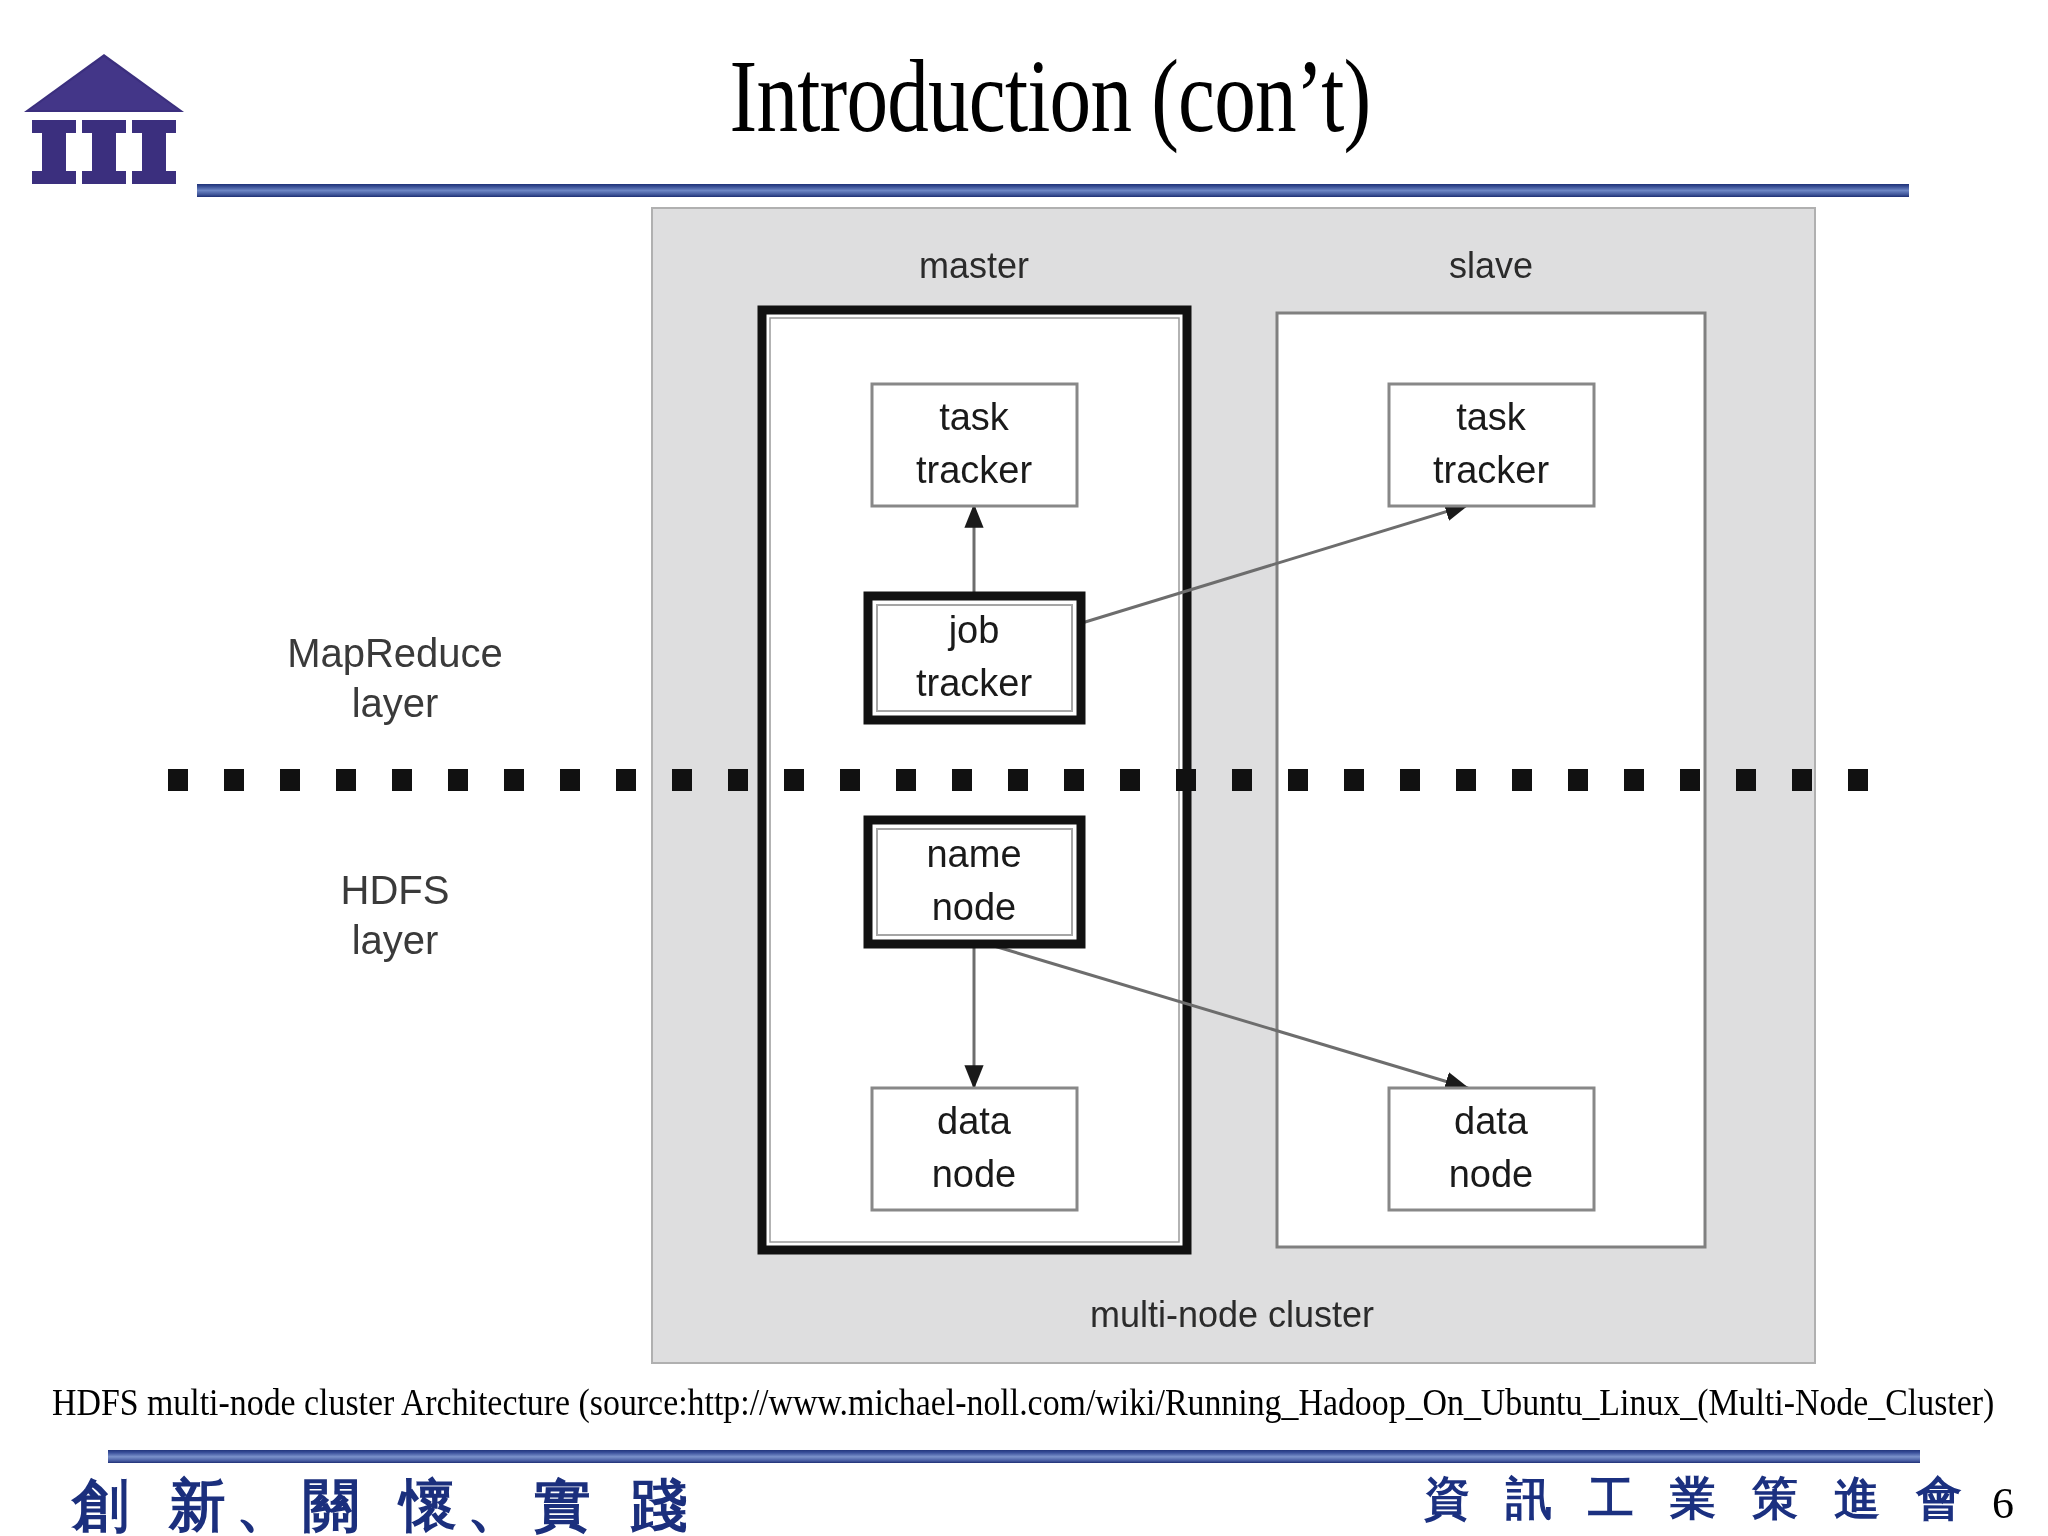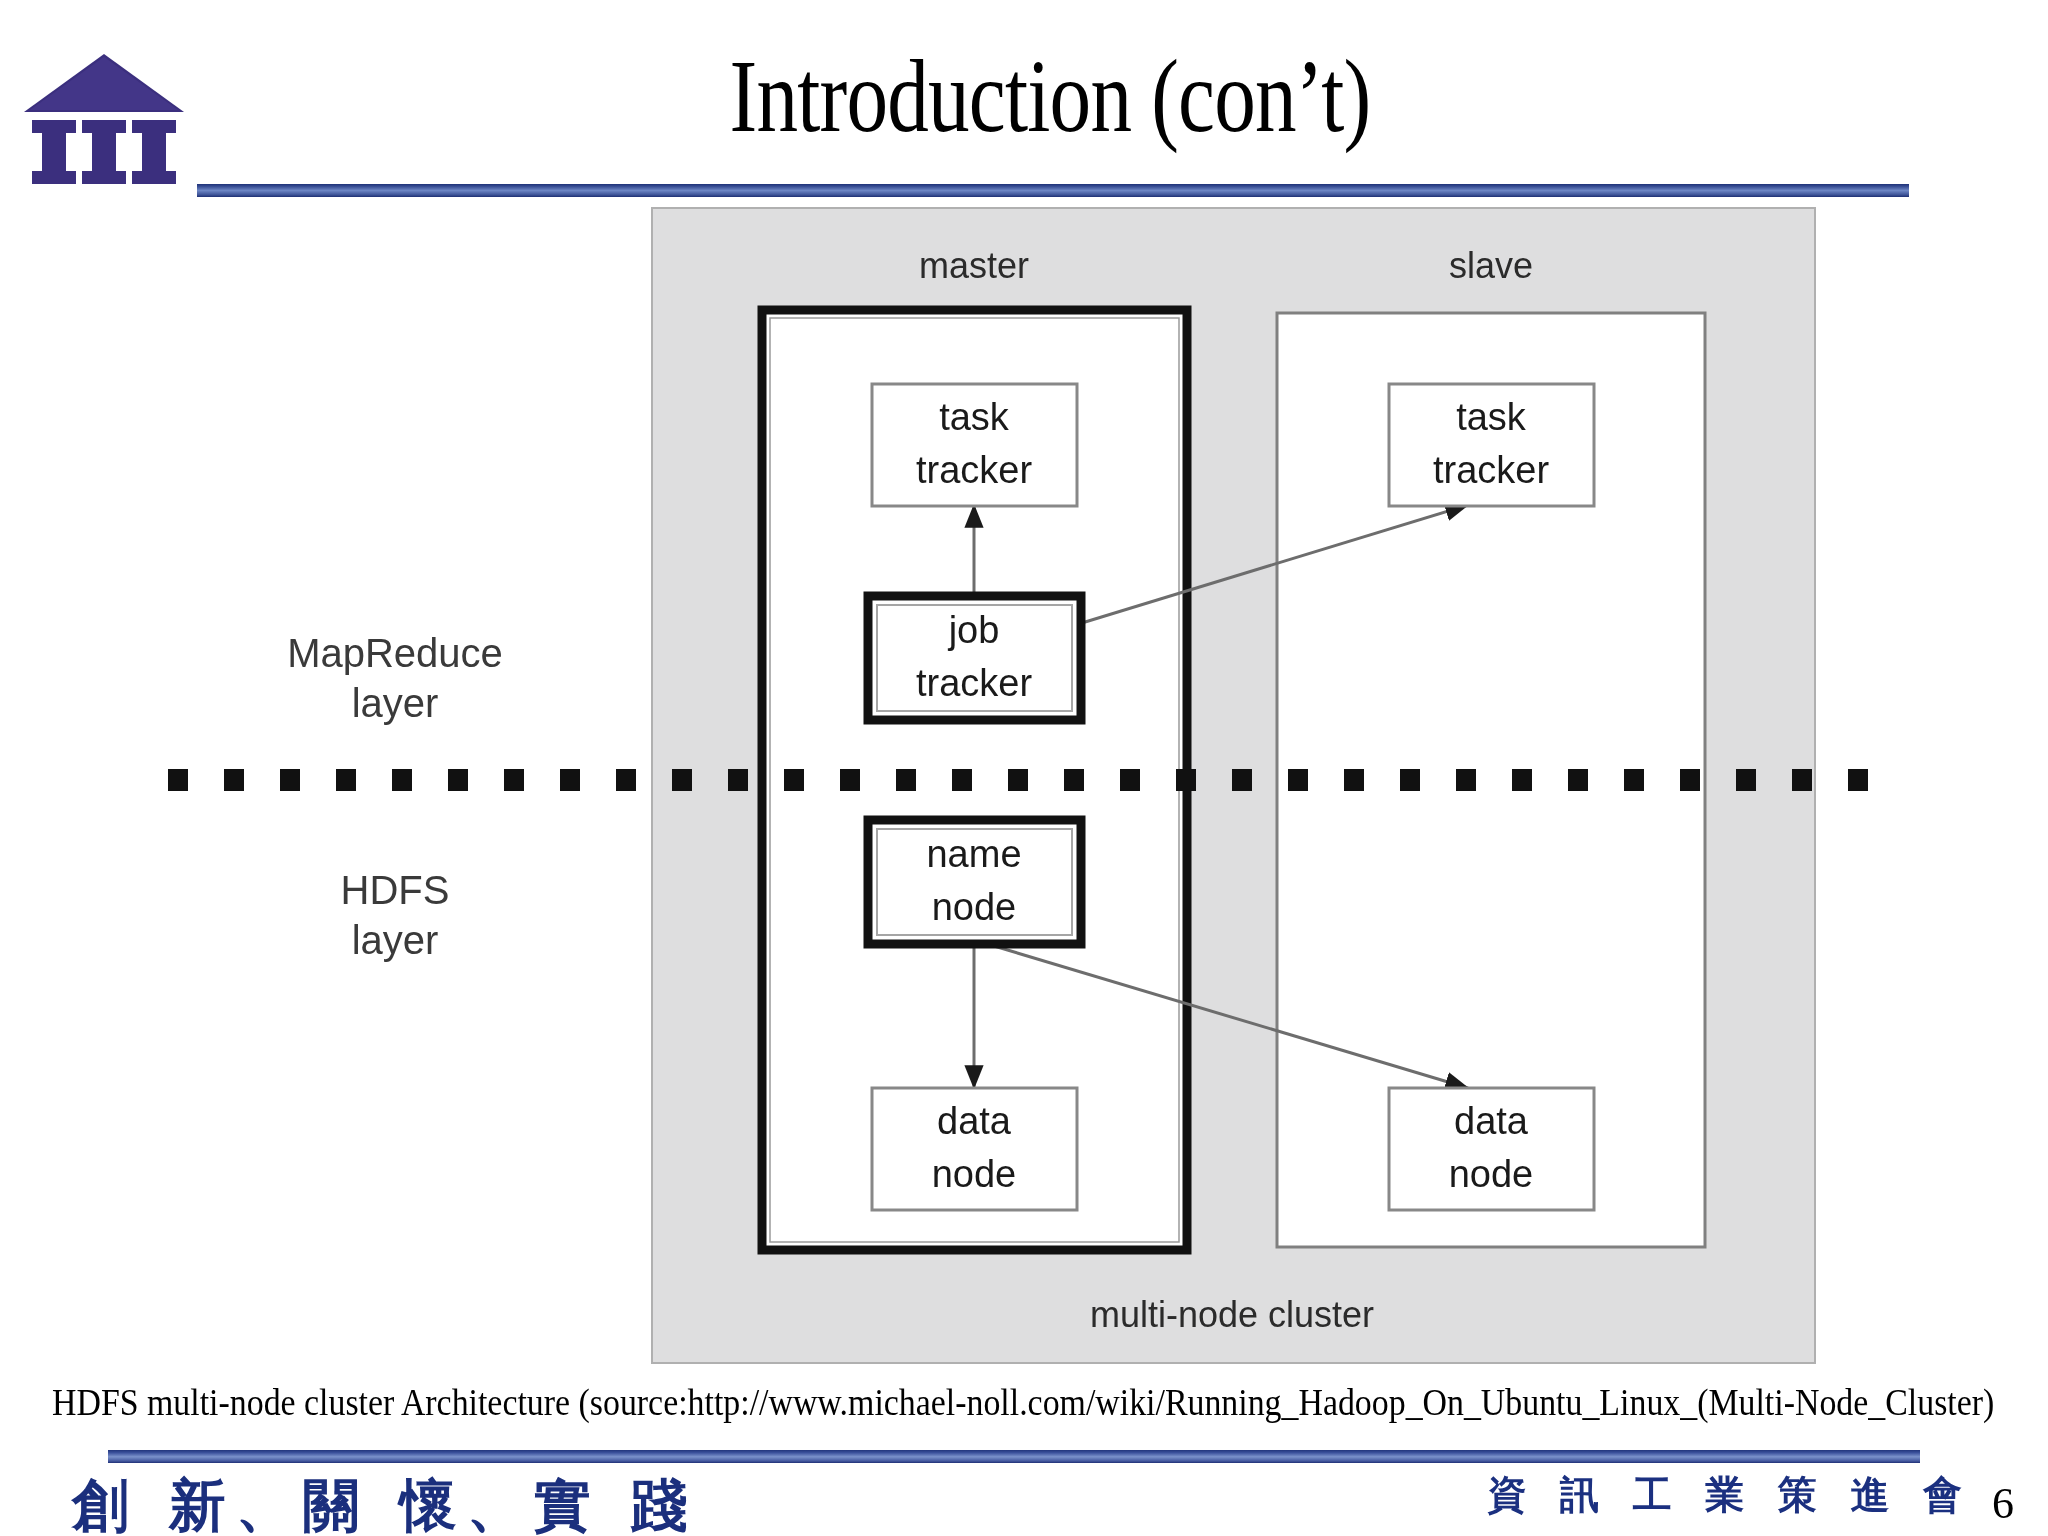--- a/index.html
+++ b/index.html
@@ -109,21 +109,21 @@
     letter-spacing: 10px;
     color: #1b2f7d;
     white-space: nowrap;
   }
   #footer-right-text {
     position: absolute;
     right: 76px;
     top: 1468px;
     font-family: "DejaVu Serif", serif;
     font-weight: bold;
-    font-size: 39px;
+    font-size: 46px;
     letter-spacing: 10px;
     color: #1b3080;
     white-space: nowrap;
   }
   #page-number {
     position: absolute;
     right: 34px;
     top: 1478px;
     font-family: "Liberation Serif", serif;
     font-size: 44px;

